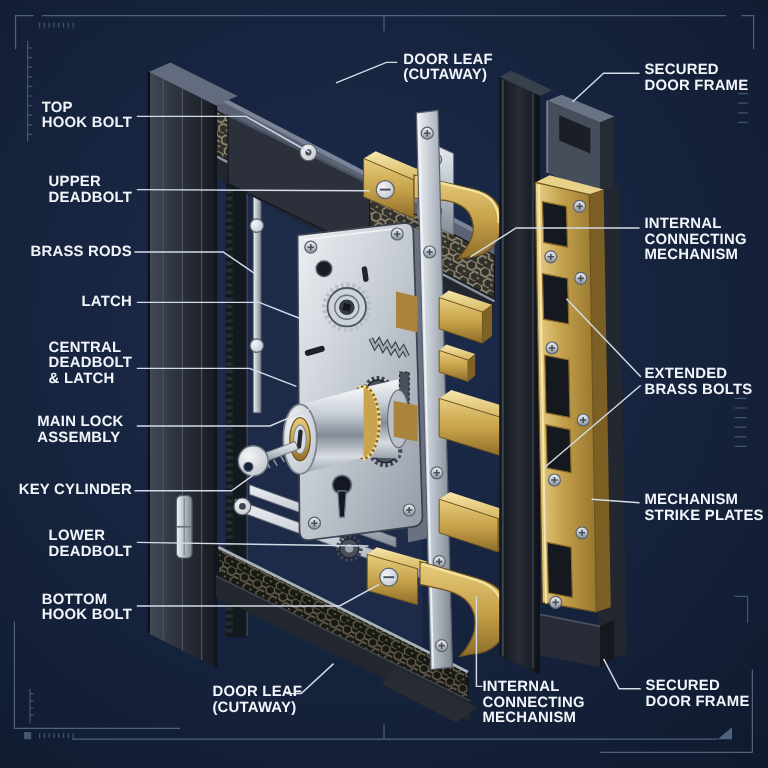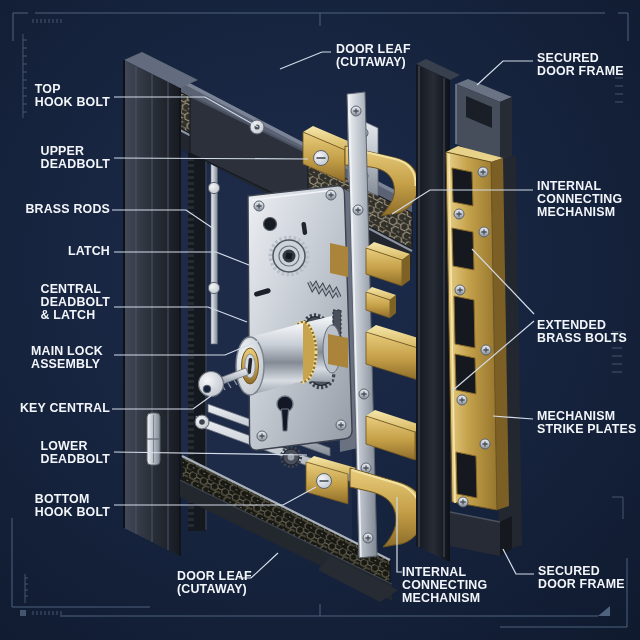--- a/index.html
+++ b/index.html
@@ -390,21 +390,21 @@
   <div class="lbl rt" style="top:283px;right:530px">
     <span>CENTRAL</span>
     <span>DEADBOLT</span>
     <span>&amp; LATCH</span>
   </div>
   <div class="lbl rt" style="top:345px;right:537px">
     <span>MAIN LOCK</span>
     <span>ASSEMBLY</span>
   </div>
   <div class="lbl rt" style="top:402px;right:530px">
-    <span>KEY CENTRAL</span>
+    <span>KEY CYLINDER</span>
   </div>
   <div class="lbl rt" style="top:440px;right:530px">
     <span>LOWER</span>
     <span>DEADBOLT</span>
   </div>
   <div class="lbl rt" style="top:493px;right:530px">
     <span>BOTTOM</span>
     <span>HOOK BOLT</span>
   </div>
 
@@ -415,21 +415,21 @@
   <div class="lbl" style="top:52px;left:537px">
     <span>SECURED</span>
     <span>DOOR FRAME</span>
   </div>
 
   <div class="lbl" style="top:180px;left:537px">
     <span>INTERNAL</span>
     <span>CONNECTING</span>
     <span>MECHANISM</span>
   </div>
-  <div class="lbl" style="top:319px;left:537px">
+  <div class="lbl" style="top:305px;left:537px">
     <span>EXTENDED</span>
     <span>BRASS BOLTS</span>
   </div>
   <div class="lbl" style="top:410px;left:537px">
     <span>MECHANISM</span>
     <span>STRIKE PLATES</span>
   </div>
   <div class="lbl" style="top:565px;left:538px">
     <span>SECURED</span>
     <span>DOOR FRAME</span>

